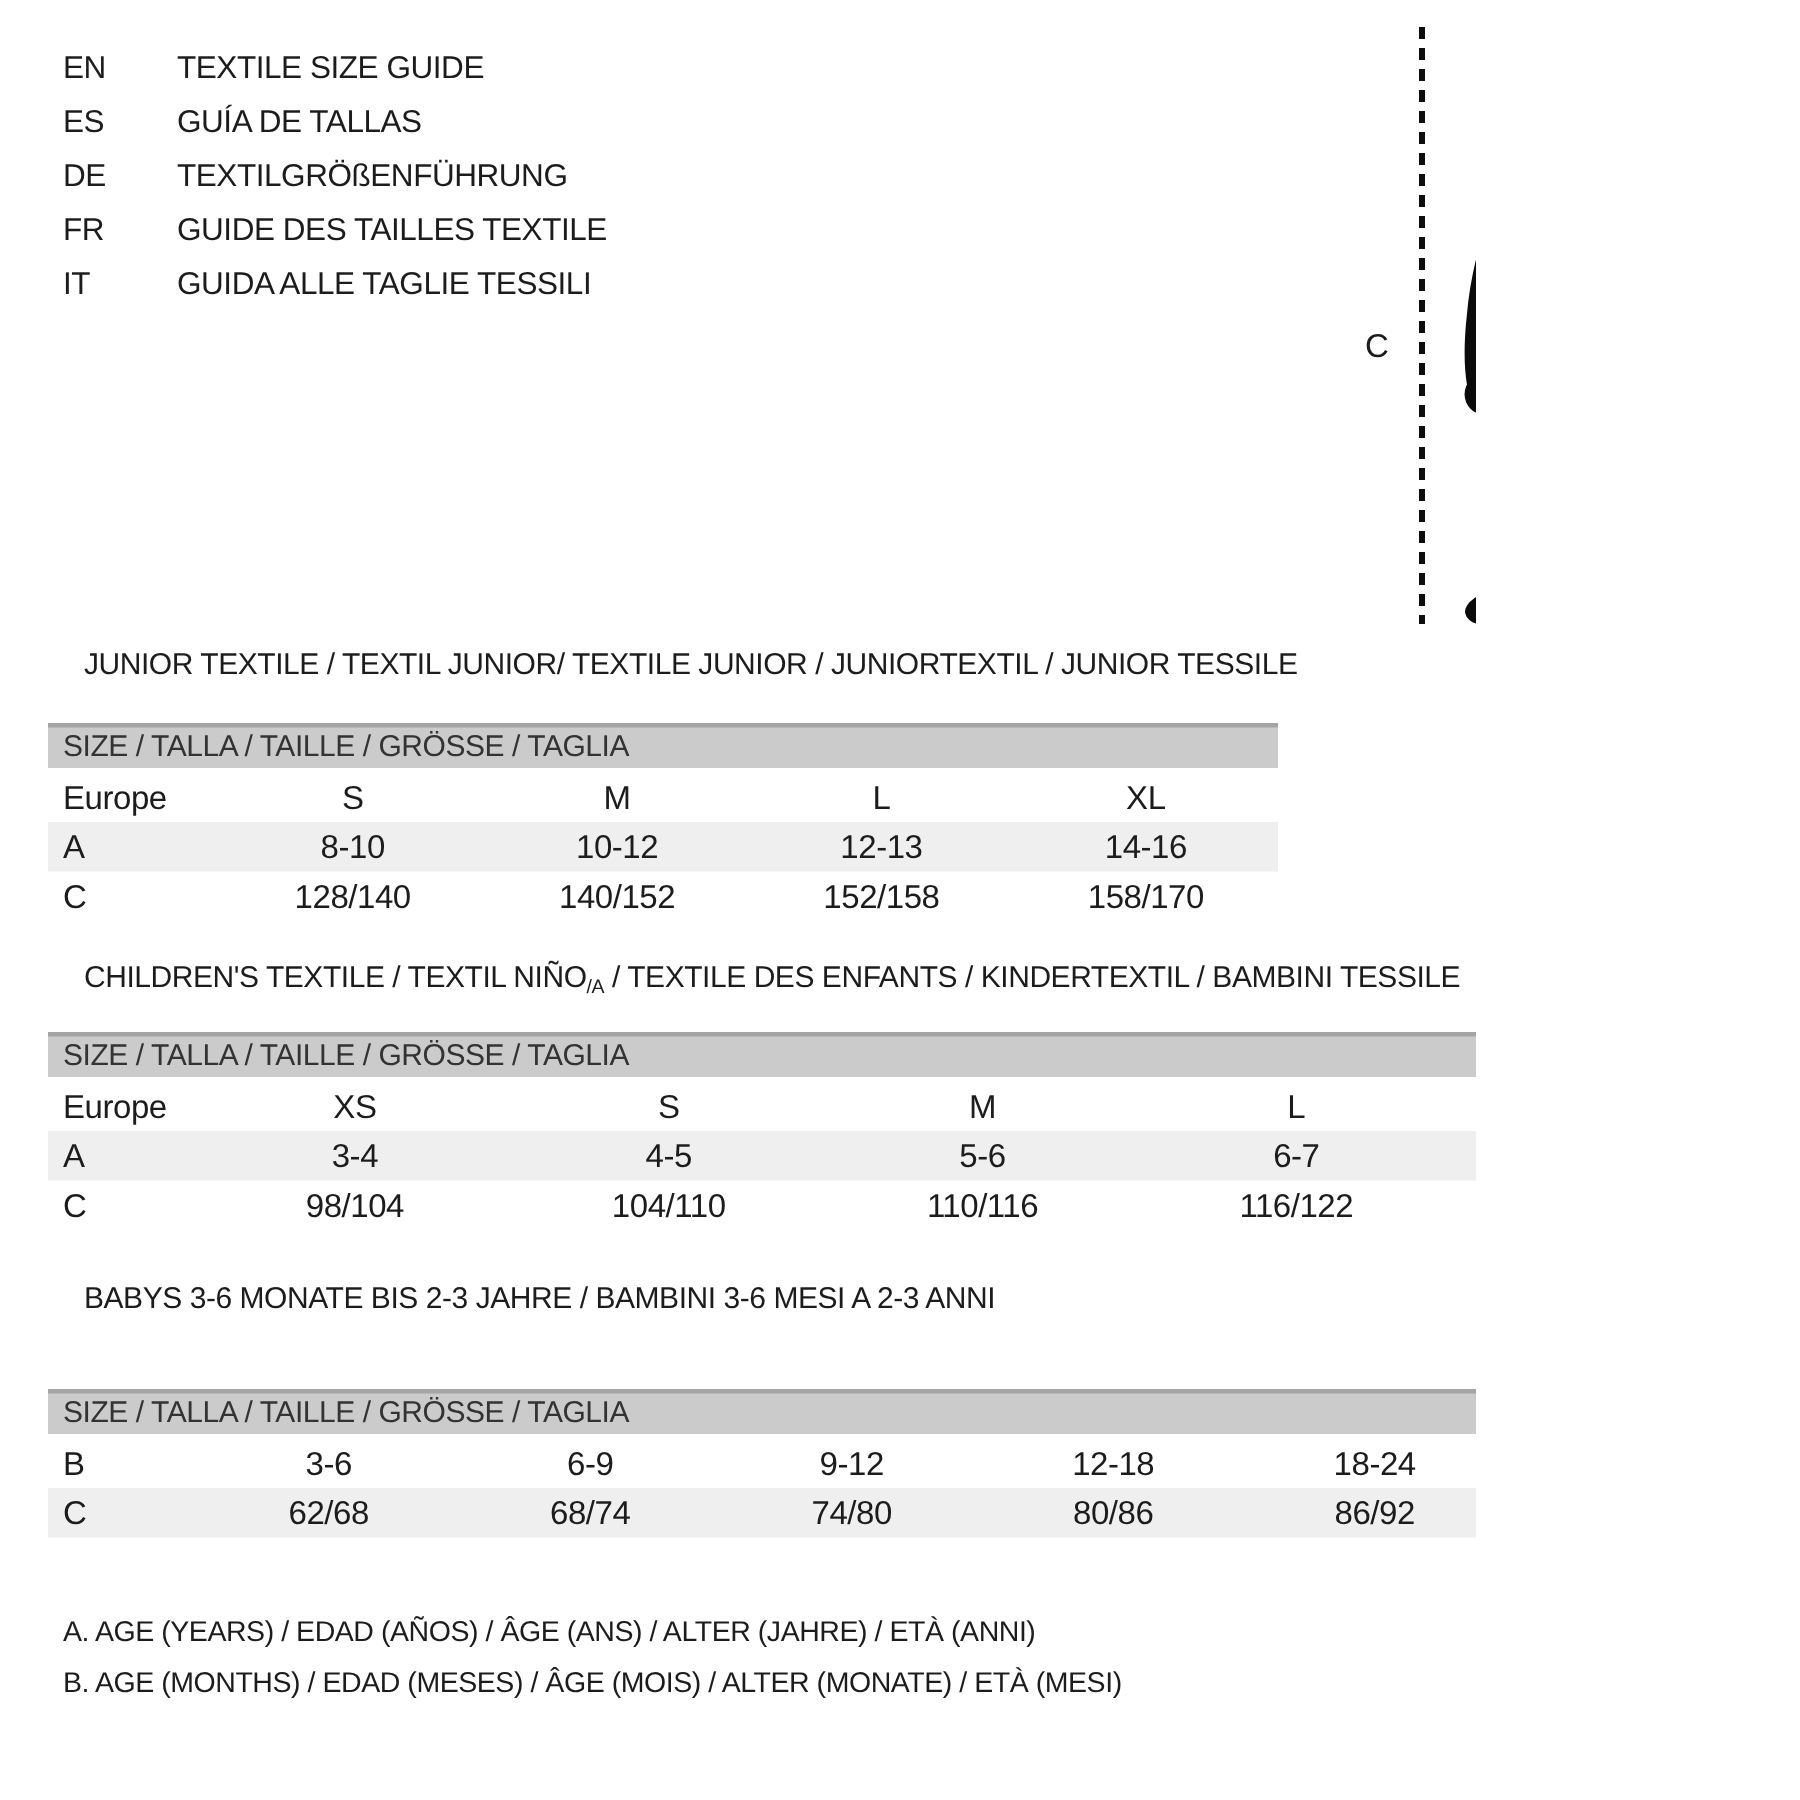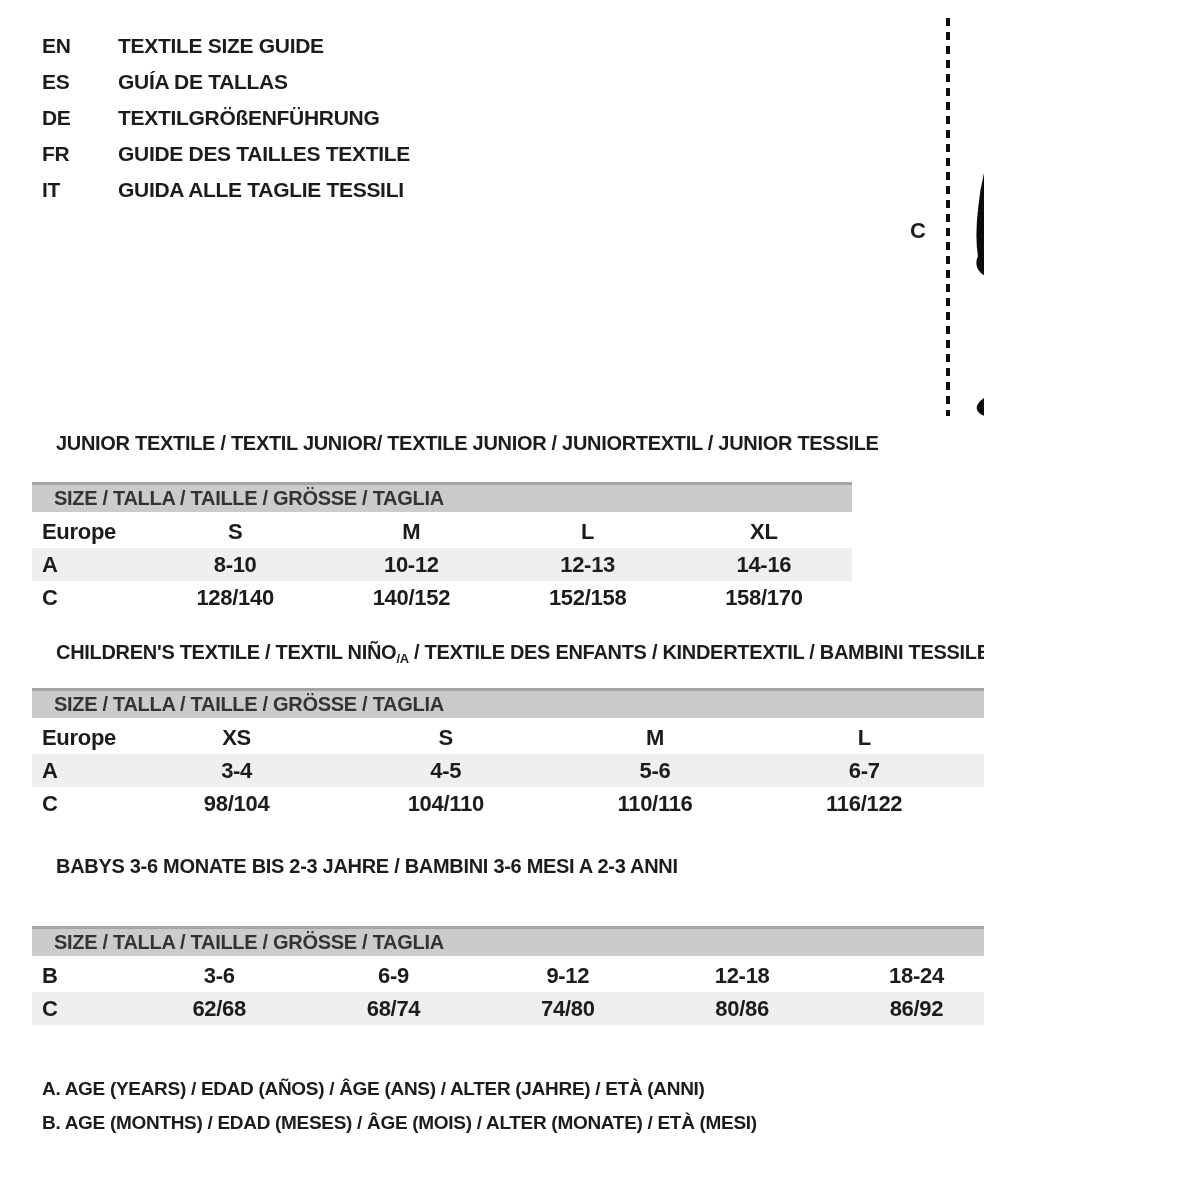--- a/index.html
+++ b/index.html
@@ -2,21 +2,21 @@
 <html><head>
 <meta charset="utf-8">
 <title>Textile Size Guide</title>
 <style>
   html,body{margin:0;padding:0;background:#fff;}
   .page{
     position:relative;
     width:984px;height:1200px;
     background:#ffffff;
     font-family:"Liberation Sans", sans-serif;
-    font-weight:bold;
+    font-weight:normal;
     color:#1c1c1c;
     overflow:hidden;
     letter-spacing:-0.3px;
   }
   
   .lang-block{position:absolute;left:42px;top:28px;}
   .lang-row{display:flex;height:36px;align-items:center;font-size:21px;}
   .lang-code{width:76px;}
   .lang-title{white-space:nowrap;}
   
@@ -34,21 +34,21 @@
   .sub-frag{font-size:13px;vertical-align:-4px;}
   
   .sg-table{position:absolute;left:32px;}
   .t-junior{top:482px;width:820px;}
   .t-children{top:688px;width:1146px;}
   .t-babies{top:926px;width:1146px;}
   .size-band{
     height:30px;box-sizing:border-box;
     background:#cbcbcb;border-top:3px solid #a5a5a5;
     display:flex;align-items:center;
-    padding-left:22px;font-size:20px;color:#333333;
+    padding-left:10px;font-size:20px;color:#333333;
     margin-bottom:3px;white-space:nowrap;
   }
   .trow{display:flex;height:33px;align-items:center;font-size:22px;}
   .trow.shaded{background:#efefef;}
   .tlabel{box-sizing:border-box;padding-left:10px;}
   .t-junior .tlabel{width:115px;}
   .t-children .tlabel{width:100px;}
   .t-babies .tlabel{width:100px;}
   .tcell{flex:1;text-align:center;}
   

